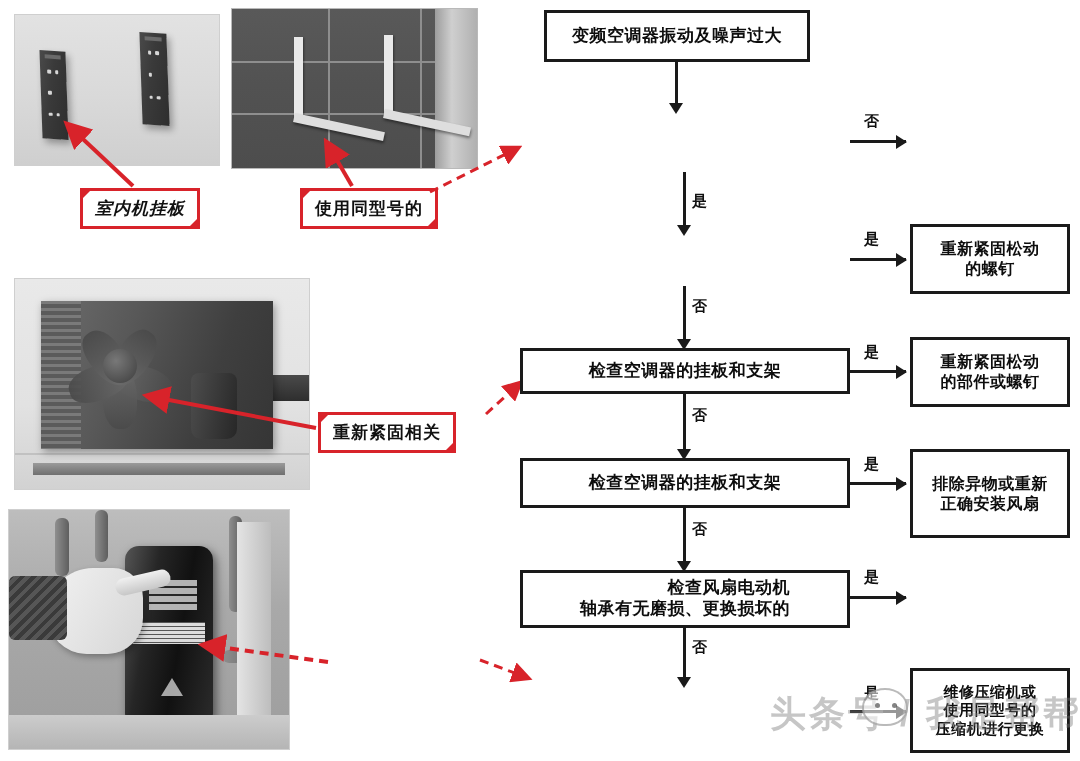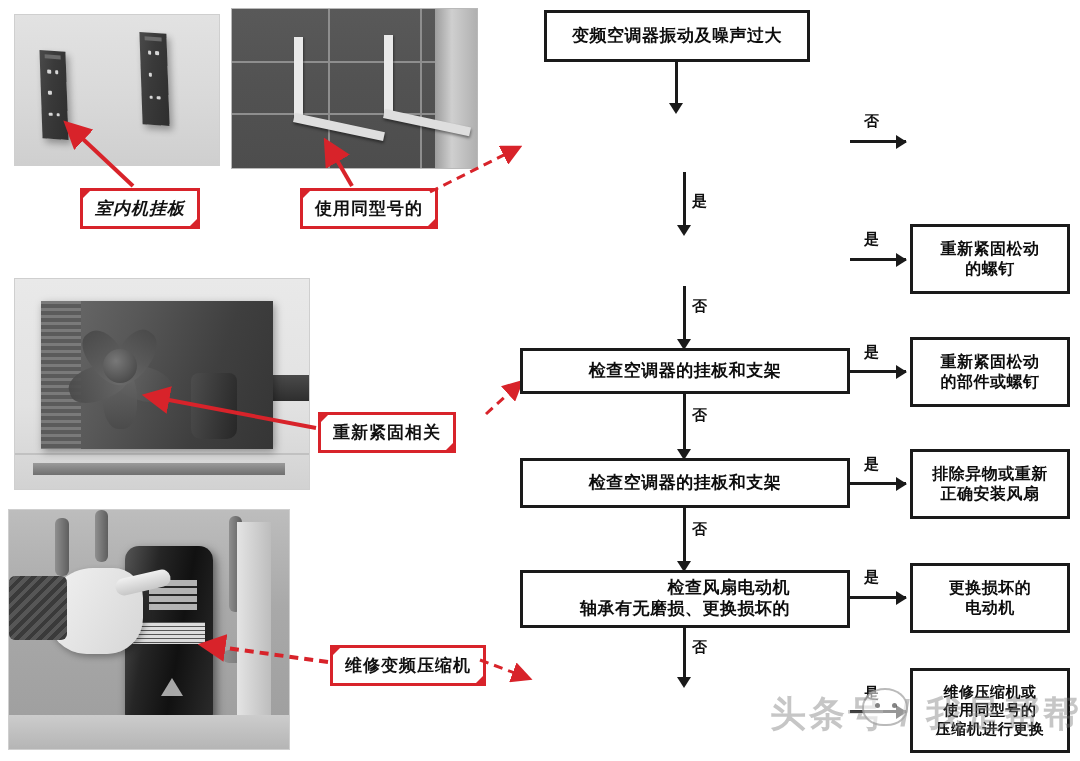--- a/index.html
+++ b/index.html
@@ -345,23 +345,20 @@
 
   <div class="callout" style="left:80px; top:188px;font-style:italic;">
     <span>室内机挂板</span>
   </div>
   <div class="callout" style="left:300px; top:188px;">
     <span>使用同型号的</span>
   </div>
   <div class="callout" style="left:318px; top:412px;">
     <span>重新紧固相关</span>
   </div>
-  <div class="callout" style="left:330px; top:645px;">
-    <span>维修变频压缩机</span>
-  </div>
 
   <svg id="red-arrows" viewBox="0 0 1080 761">
     <defs>
       <marker id="rhead" markerWidth="7" markerHeight="7" refX="5.4" refY="3.5" orient="auto">
         <path d="M0,0 L7,3.5 L0,7 z" fill="#d8232a"></path>
       </marker>
     </defs>
 
     <line x1="133" y1="186" x2="68" y2="125" stroke="#d8232a" stroke-width="4" marker-end="url(#rhead)"></line>
 
@@ -419,40 +416,36 @@
   <div class="vline" style="left:683px; top:394px; height:58px;"></div>
   <div class="arrow-down" style="left:677px; top:449px;"></div>
   <div class="edge-label" style="left:690px; top:406px;">否</div>
 
   <div class="fbox main" id="box-step-4" style="left:520px; top:458px; width:330px; height:50px;">
     <span class="txt">检查空调器的挂板和支架</span>
   </div>
   <div class="hline" style="left:850px; top:482px; width:56px;"></div>
   <div class="arrow-right" style="left:896px; top:477px;"></div>
   <div class="edge-label" style="left:862px; top:455px;">是</div>
-  <div class="fbox side" id="box-action-4" style="left:910px; top:449px; width:160px; height:70px;">
+  <div class="fbox side" id="box-action-4" style="left:910px; top:449px; width:160px; height:89px;">
     <span class="txt">排除异物或重新
 正确安装风扇</span>
   </div>
 
   <div class="vline" style="left:683px; top:508px; height:56px;"></div>
   <div class="arrow-down" style="left:677px; top:561px;"></div>
   <div class="edge-label" style="left:690px; top:520px;">否</div>
 
   <div class="fbox main" id="box-step-5" style="left:520px; top:570px; width:330px; height:58px;">
     <span class="txt">检查风扇电动机
 轴承有无磨损、更换损坏的</span>
   </div>
   <div class="hline" style="left:850px; top:596px; width:56px;"></div>
   <div class="arrow-right" style="left:896px; top:591px;"></div>
   <div class="edge-label" style="left:862px; top:568px;">是</div>
-  <div class="fbox side" id="box-action-5" style="left:910px; top:563px; width:160px; height:70px;">
-    <span class="txt">更换损坏的
-电动机</span>
-  </div>
 
   <div class="vline" style="left:683px; top:628px; height:52px;"></div>
   <div class="arrow-down" style="left:677px; top:677px;"></div>
   <div class="edge-label" style="left:690px; top:638px;">否</div>
 
   <div class="hline" style="left:850px; top:710px; width:56px;"></div>
   <div class="arrow-right" style="left:896px; top:705px;"></div>
   <div class="edge-label" style="left:862px; top:684px;">是</div>
   <div class="fbox side" id="box-action-6" style="left:910px; top:668px; width:160px; height:85px; font-size:15px;">
     <span class="txt">维修压缩机或

